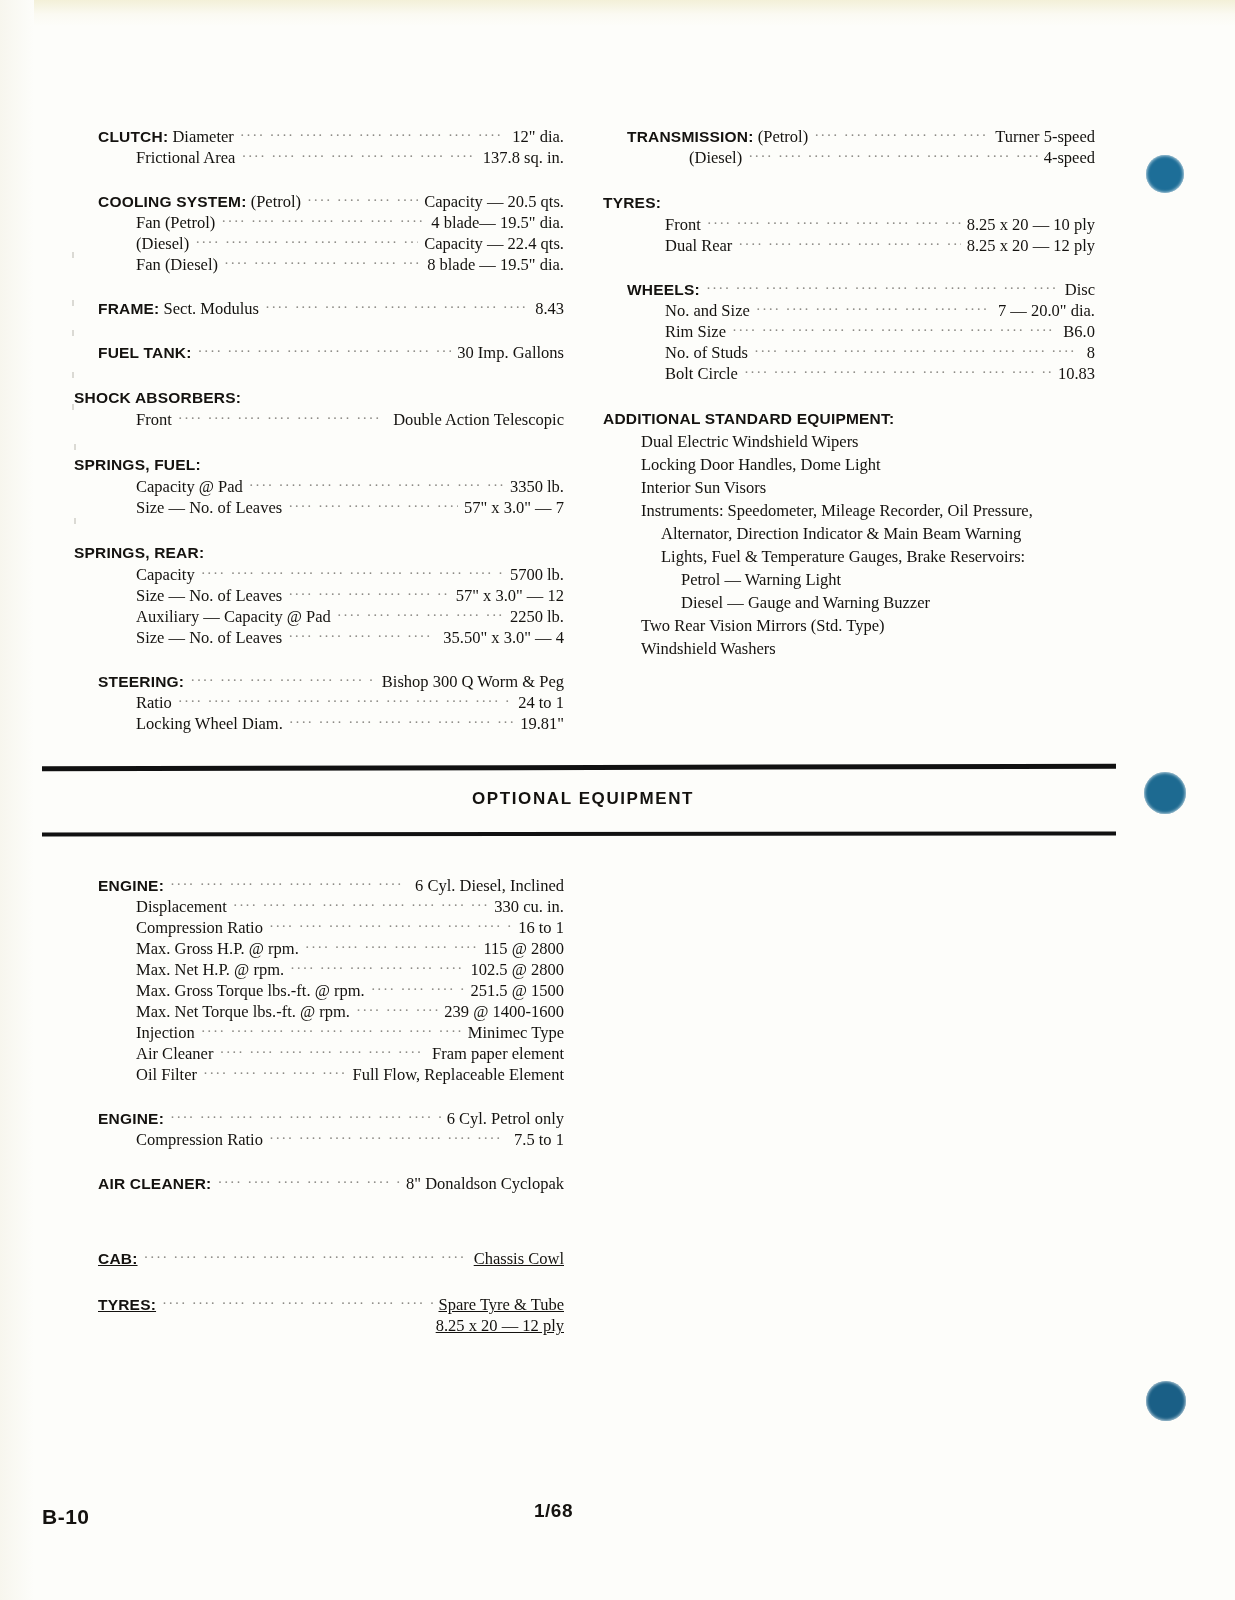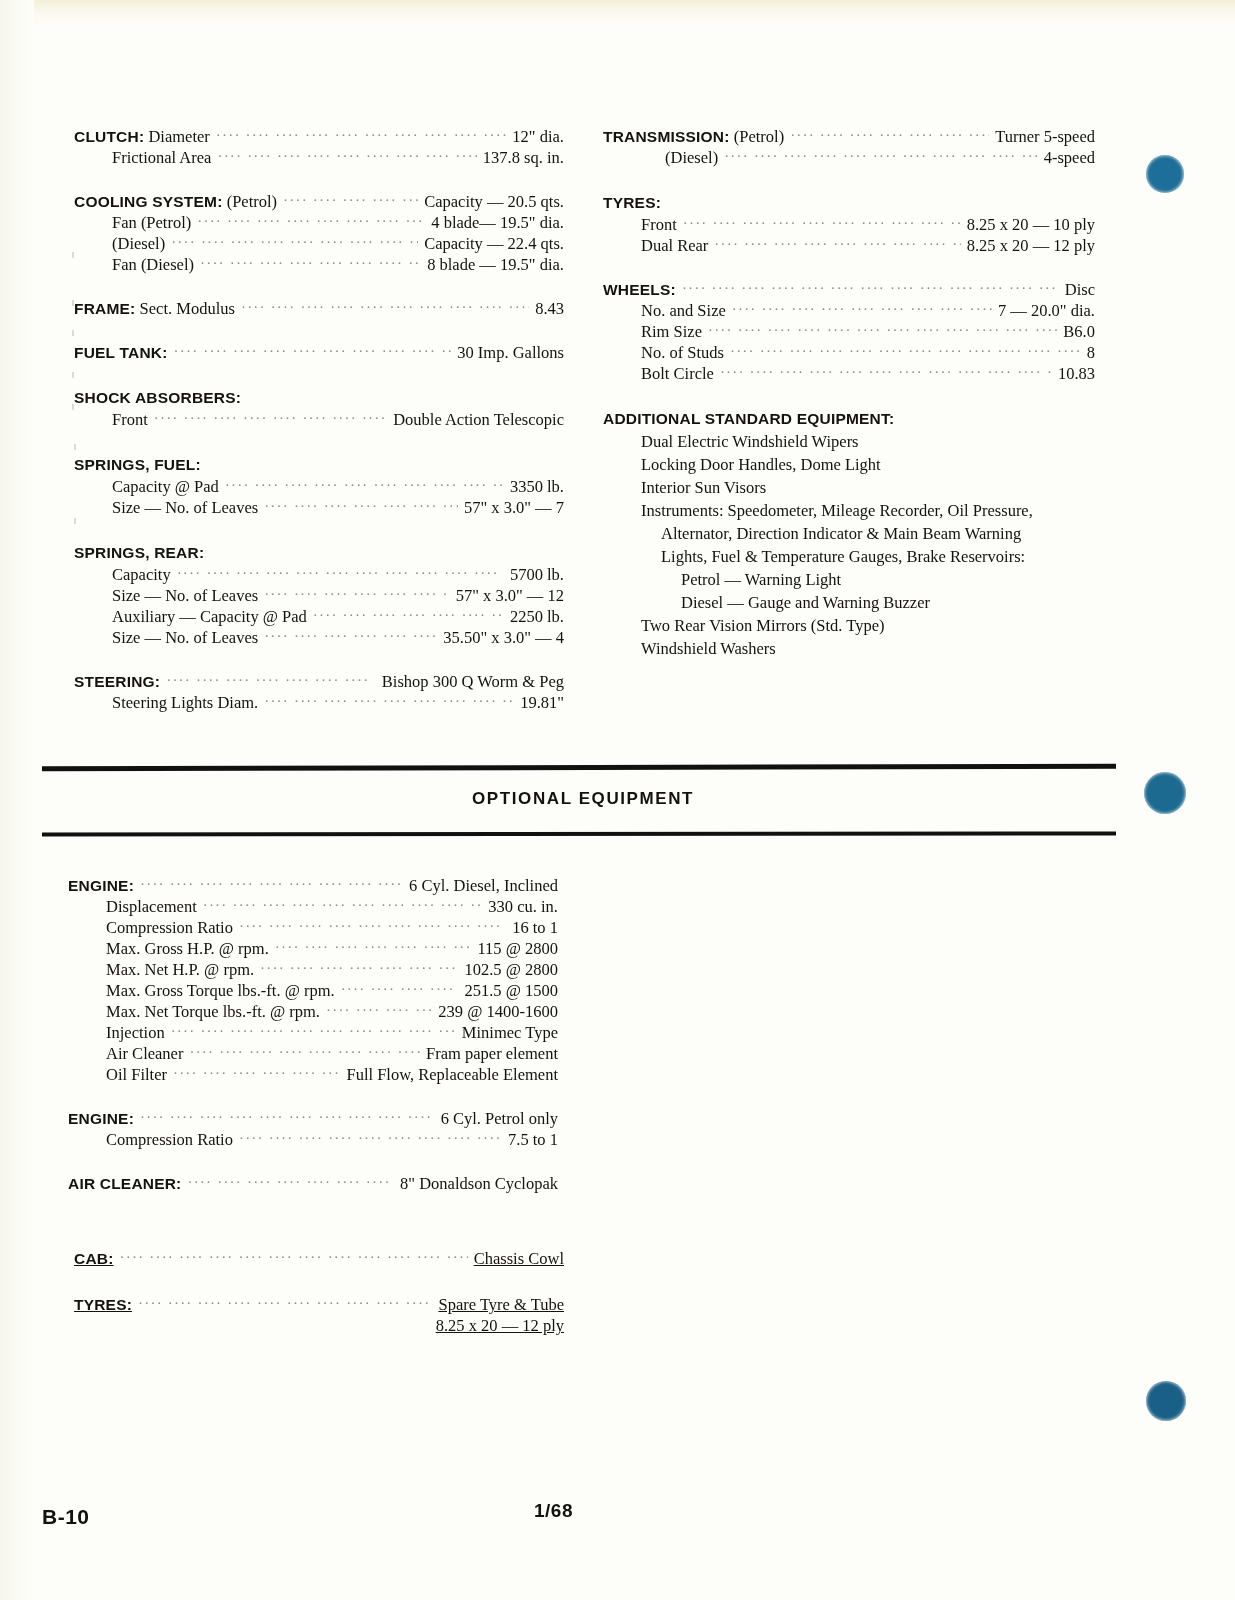--- a/index.html
+++ b/index.html
@@ -62,21 +62,21 @@
   .spec-block:last-child { margin-bottom: 0; }
 
   
   .line {
     display: flex;
     align-items: baseline;
     font-size: 16.5px;
     line-height: 21px;
     white-space: nowrap;
   }
-  .line .lbl { flex: 0 0 auto; }
+  .line .lbl { flex: 0 0 auto; margin-left: 24px; }
   .line .leader {
     flex: 1 1 auto;
     min-width: 10px;
     overflow: hidden;
     margin: 0 6px;
     position: relative;
     height: 14px;
     align-self: flex-end;
   }
   .line .leader::before {
@@ -132,21 +132,21 @@
     top: 789px;
     font-family: "Liberation Sans", sans-serif;
     font-weight: bold;
     font-size: 17px;
     letter-spacing: 1.6px;
   }
 
   
   .lower-left {
     position: absolute;
-    left: 68px;
+    left: 74px;
     top: 875px;
     width: 490px;
   }
   .lower-left-2 {
     position: absolute;
     left: 74px;
     top: 1248px;
     width: 490px;
     text-decoration: underline;
   }
@@ -292,21 +292,26 @@
           <span class="val">35.50" x 3.0" — 4</span>
         </div>
       </div>
       <div class="spec-block">
         <div class="line">
           <span class="lbl"><span class="cap">STEERING:</span></span>
           <span class="leader"></span>
           <span class="val">Bishop 300 Q Worm &amp; Peg</span>
         </div>
         <div class="line sub">
-          <span class="lbl">Steering Lights Diam.</span>
+          <span class="lbl">Ratio</span>
+          <span class="leader"></span>
+          <span class="val">24 to 1</span>
+        </div>
+        <div class="line sub">
+          <span class="lbl">Locking Wheel Diam.</span>
           <span class="leader"></span>
           <span class="val">19.81"</span>
         </div>
       </div>
     </div>
 
   <div class="col-right">
       <div class="spec-block">
         <div class="line">
           <span class="lbl"><span class="cap">TRANSMISSION:</span><span> (Petrol)</span></span>

